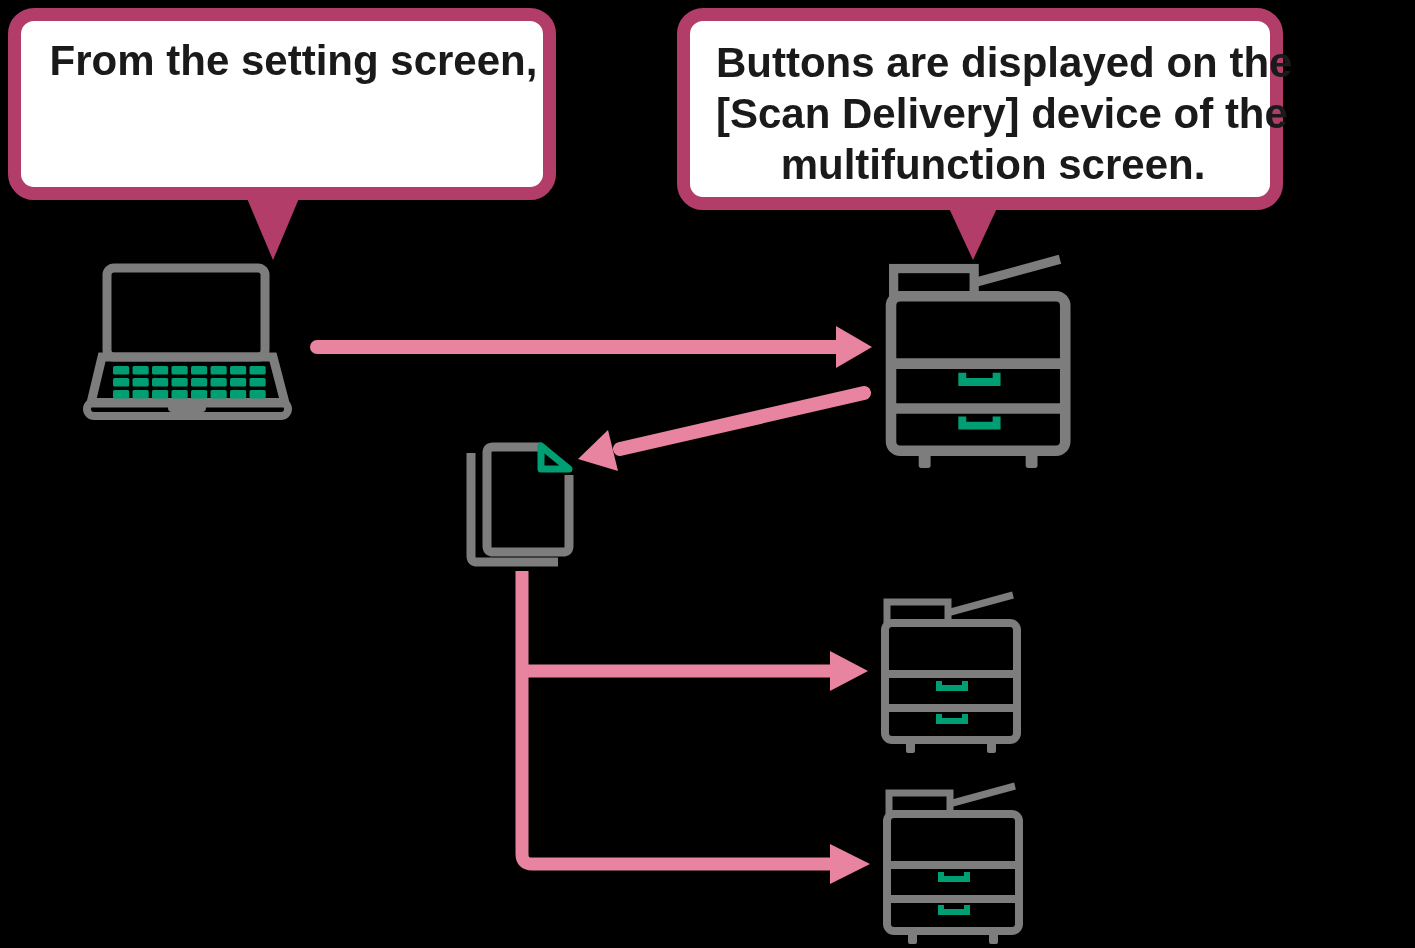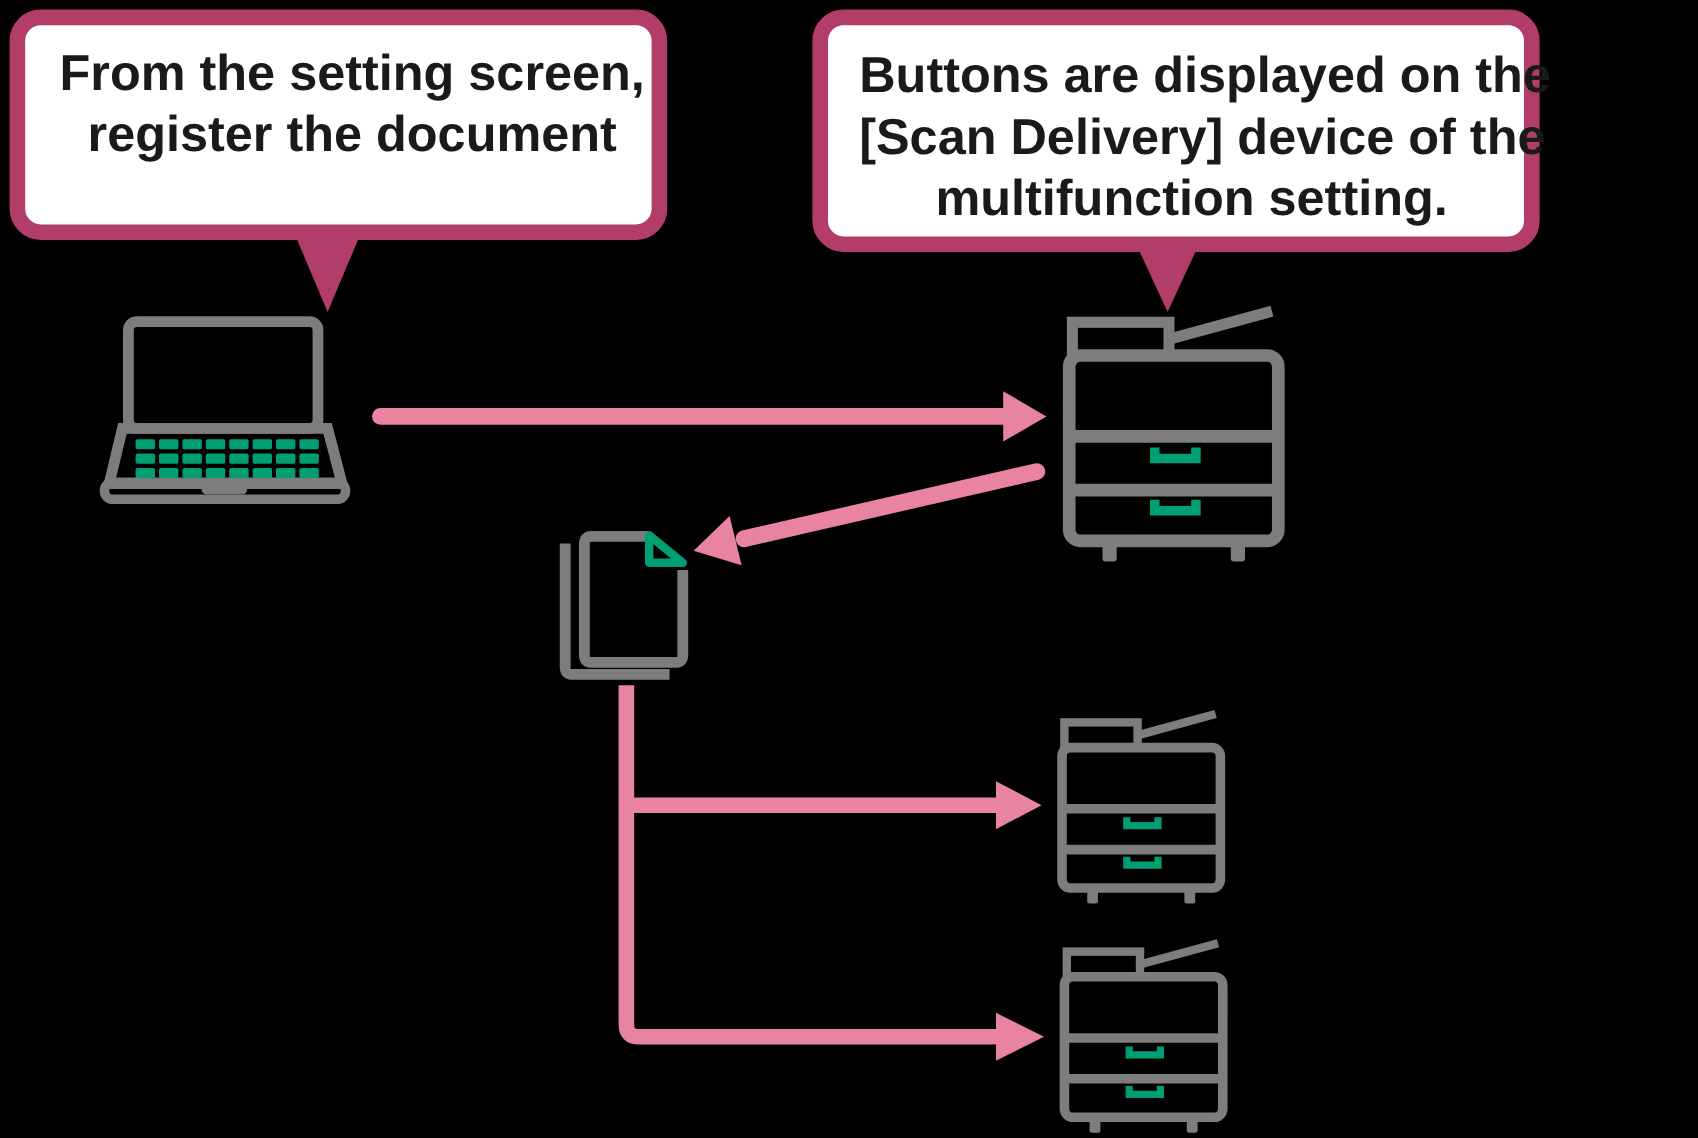--- a/index.html
+++ b/index.html
@@ -148,24 +148,23 @@
       <use href="#printer-symbol"></use>
     </g>
 
     <g transform="translate(887,785)">
       <use href="#printer-symbol"></use>
     </g>
   </svg>
 
   <div class="callout" id="callout-settings">
     <span class="line">From the setting screen,</span>
-    <span class="line">register the document</span>
   </div>
   <div class="callout-tail" id="tail-settings"></div>
 
   <div class="callout" id="callout-buttons">
     <span class="line">Buttons are displayed on the</span>
     <span class="line">[Scan Delivery] device of the</span>
-    <span class="line">multifunction setting.</span>
+    <span class="line">multifunction screen.</span>
   </div>
   <div class="callout-tail" id="tail-buttons"></div>
 
 </div>
 
 </body></html>

